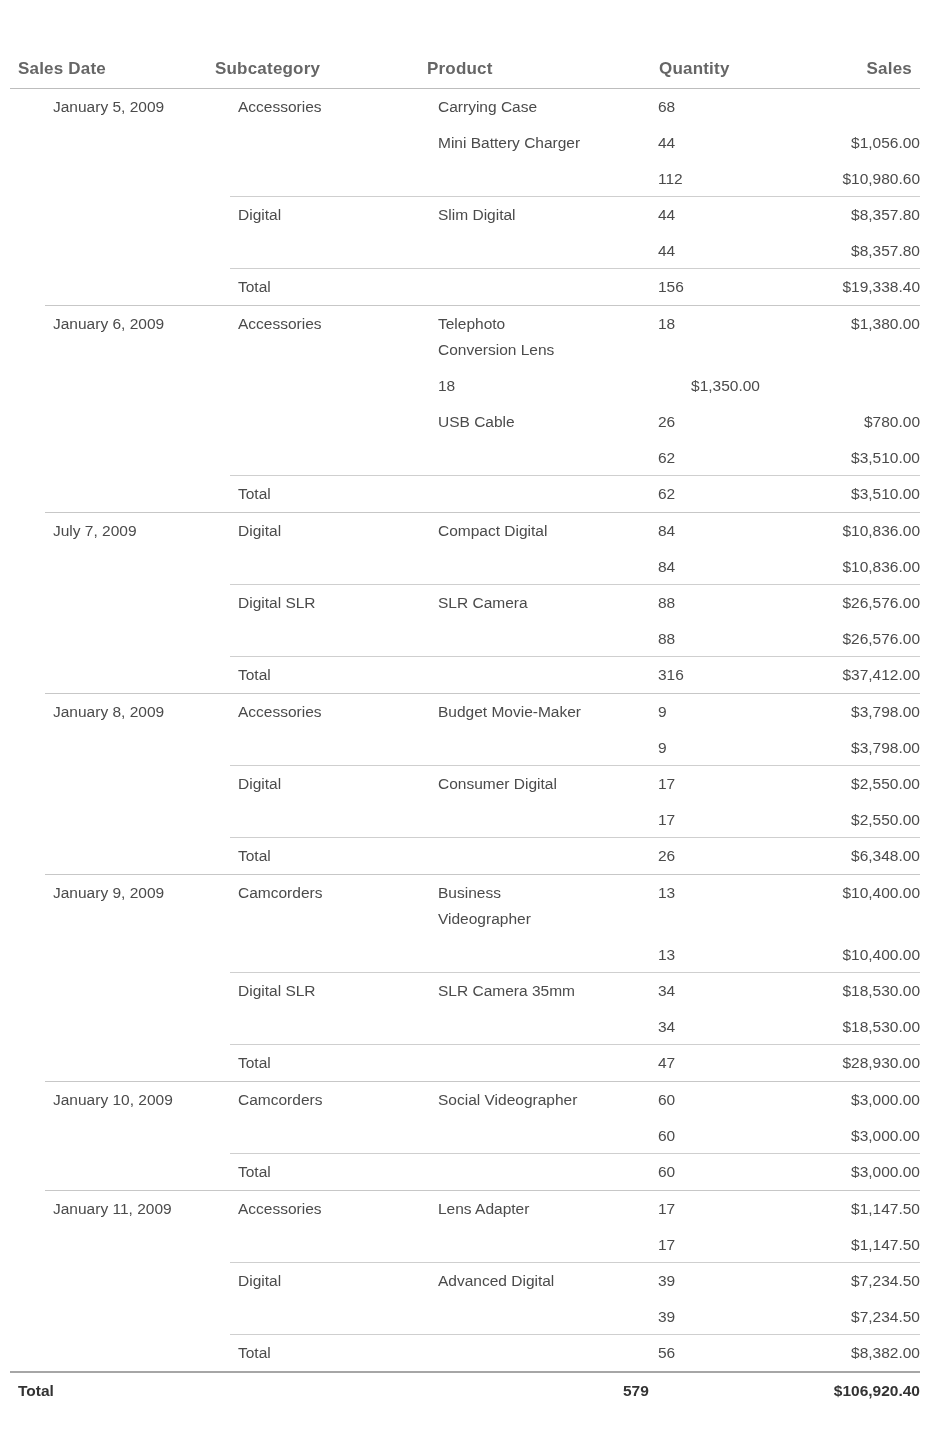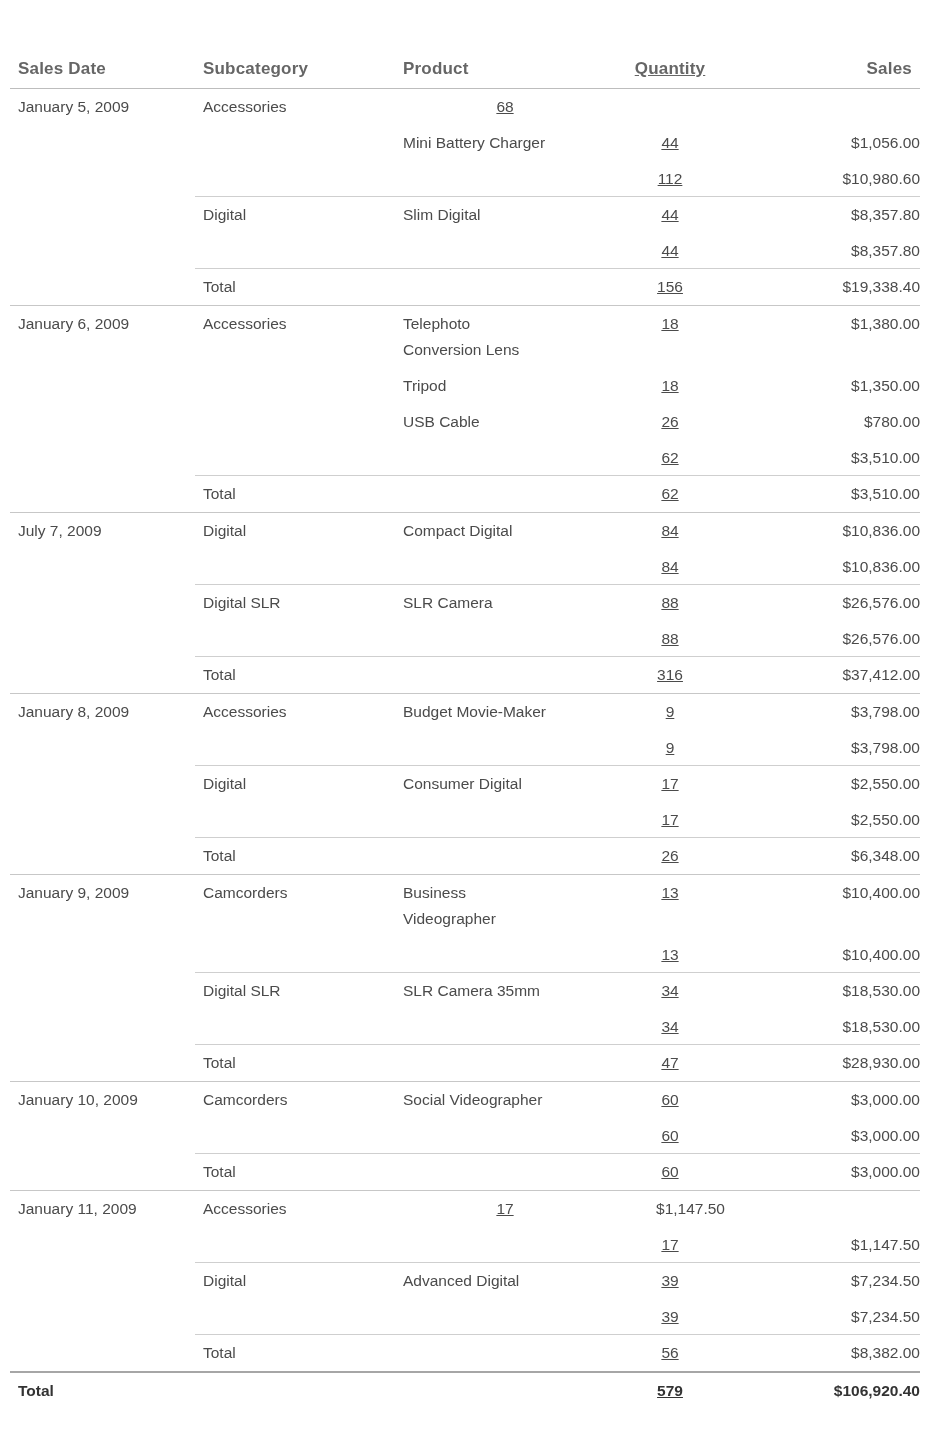--- a/index.html
+++ b/index.html
@@ -32,45 +32,45 @@
     display:grid;
     grid-template-columns:185px 200px 220px 110px 1fr;
     align-items:start;
   }
   .grid-row > div{
     padding:5px 8px;
     line-height:26px;
     font-size:15.5px;
     min-height:36px;
   }
-  .thead{margin-top:36px;border-bottom:1px solid var(--line-header);}
+  .thead{margin-top:36px;border-bottom:1px solid var(--line-header);gap:12px;}
   .thead > div{
     font-weight:bold;
     font-size:17px;
     color:var(--c-header);
     letter-spacing:0.2px;
     padding-top:2px;
     padding-bottom:6px;
     min-height:0;
   }
-  .c-qty, .h-qty{text-align:center;text-decoration:underline;}
+  .c-qty, .h-qty{text-align:left;}
   .c-sales{text-align:right;padding-right:0 !important;}
   .h-sales{text-align:right;}
   .c-prod{white-space:pre-line;}
   .block{position:relative;}
   .block::after{
     content:"";
     position:absolute;
     left:185px;
     right:0;
     bottom:0;
     height:1px;
     background:var(--line-light);
   }
-  .group{border-bottom:1px solid var(--line-group);}
+  .group{border-bottom:1px solid var(--line-group);margin-left:35px;}
   .group:last-child{border-bottom:none;}
   .grand{
     border-top:2px solid var(--line-grand);
     font-weight:bold;
     color:var(--c-grand);
   }
   .grand > div{font-weight:bold;}
 </style>
 </head>
 <body>
@@ -85,20 +85,21 @@
     <div class="h-qty">Quantity</div>
     <div class="h-sales">Sales</div>
   </div>
 
   <div>
       <div class="group">
         <div class="block">
           <div class="grid-row product-row">
             <div class="c-date">January 5, 2009</div>
             <div class="c-sub">Accessories</div>
+            <div class="c-prod">Carrying Case</div>
             <div class="c-qty">68</div>
           </div>
           <div class="grid-row product-row">
             <div class="c-date"></div>
             <div class="c-sub"></div>
             <div class="c-prod">Mini Battery Charger</div>
             <div class="c-qty">44</div>
             <div class="c-sales">$1,056.00</div>
           </div>
           <div class="grid-row subtotal-row">
@@ -139,21 +140,20 @@
             <div class="c-date">January 6, 2009</div>
             <div class="c-sub">Accessories</div>
             <div class="c-prod">Telephoto
 Conversion Lens</div>
             <div class="c-qty">18</div>
             <div class="c-sales">$1,380.00</div>
           </div>
           <div class="grid-row product-row">
             <div class="c-date"></div>
             <div class="c-sub"></div>
-            <div class="c-prod">Tripod</div>
             <div class="c-qty">18</div>
             <div class="c-sales">$1,350.00</div>
           </div>
           <div class="grid-row product-row">
             <div class="c-date"></div>
             <div class="c-sub"></div>
             <div class="c-prod">USB Cable</div>
             <div class="c-qty">26</div>
             <div class="c-sales">$780.00</div>
           </div>
@@ -320,20 +320,21 @@
           <div class="c-prod"></div>
           <div class="c-qty">60</div>
           <div class="c-sales">$3,000.00</div>
         </div>
       </div>
       <div class="group">
         <div class="block">
           <div class="grid-row product-row">
             <div class="c-date">January 11, 2009</div>
             <div class="c-sub">Accessories</div>
+            <div class="c-prod">Lens Adapter</div>
             <div class="c-qty">17</div>
             <div class="c-sales">$1,147.50</div>
           </div>
           <div class="grid-row subtotal-row">
             <div class="c-date"></div>
             <div class="c-sub"></div>
             <div class="c-prod"></div>
             <div class="c-qty">17</div>
             <div class="c-sales">$1,147.50</div>
           </div>

